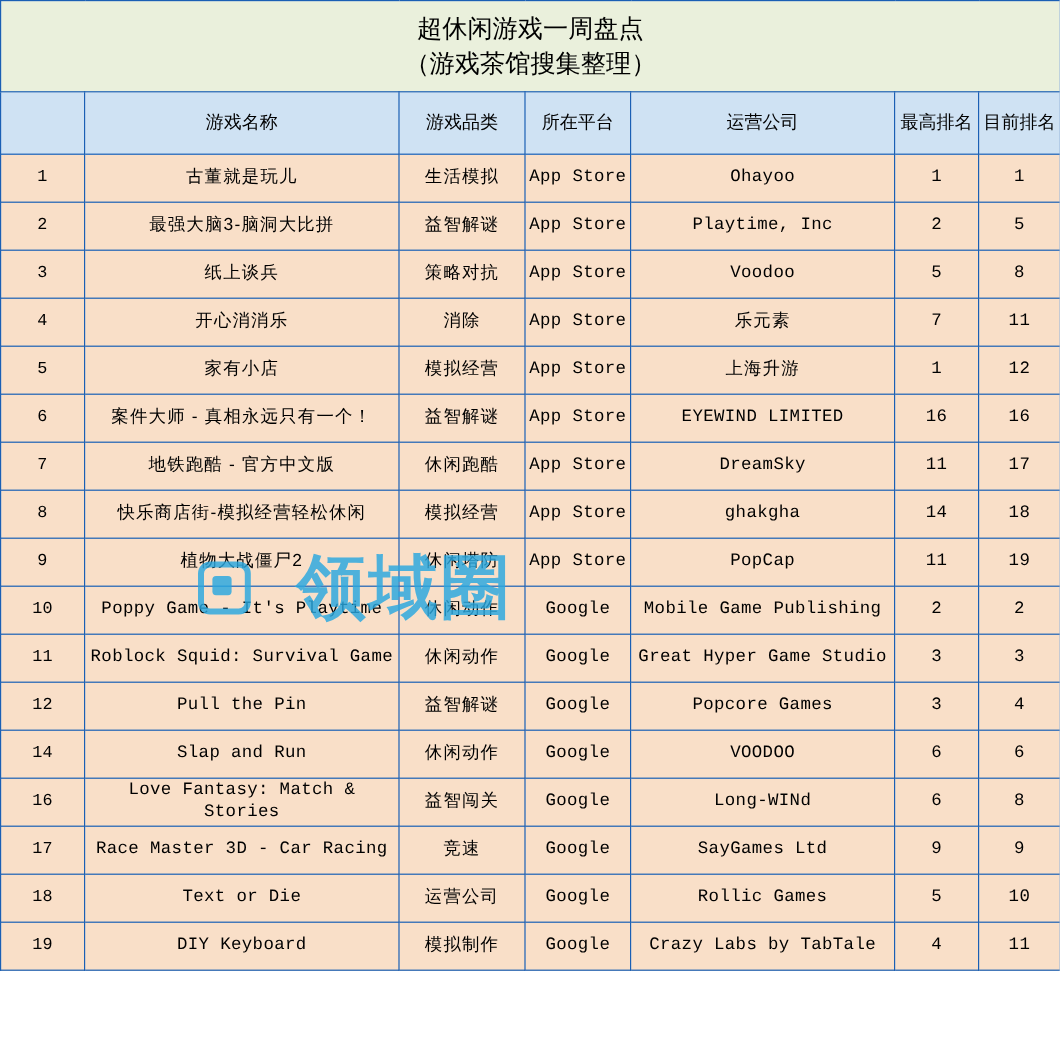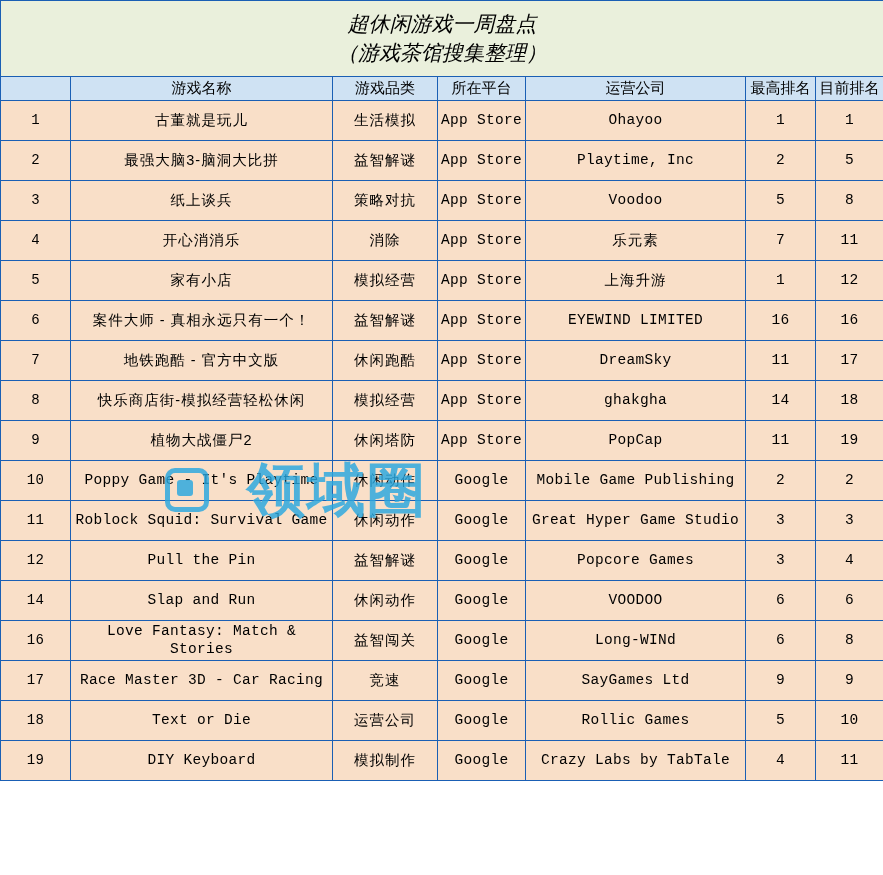--- a/index.html
+++ b/index.html
@@ -30,27 +30,26 @@
   
   .title-cell {
     background: #eaf0dc;
     height: 76px;
     font-size: 21px;
     font-weight: bold;
     color: #000;
     line-height: 1.35;
     padding: 6px 4px;
     font-family: "Liberation Serif", serif;
-    font-style: italic;
   }
   .title-line { display: block; }
   
   .hdr {
     background: #cfe2f3;
-    height: 24px;
+    height: 52px;
     font-size: 15px;
     color: #000;
     font-family: "Liberation Sans", sans-serif;
   }
   
   td.cell {
     background: #f9dfc8;
     height: 40px;
     font-size: 14.5px;
     color: #000;

